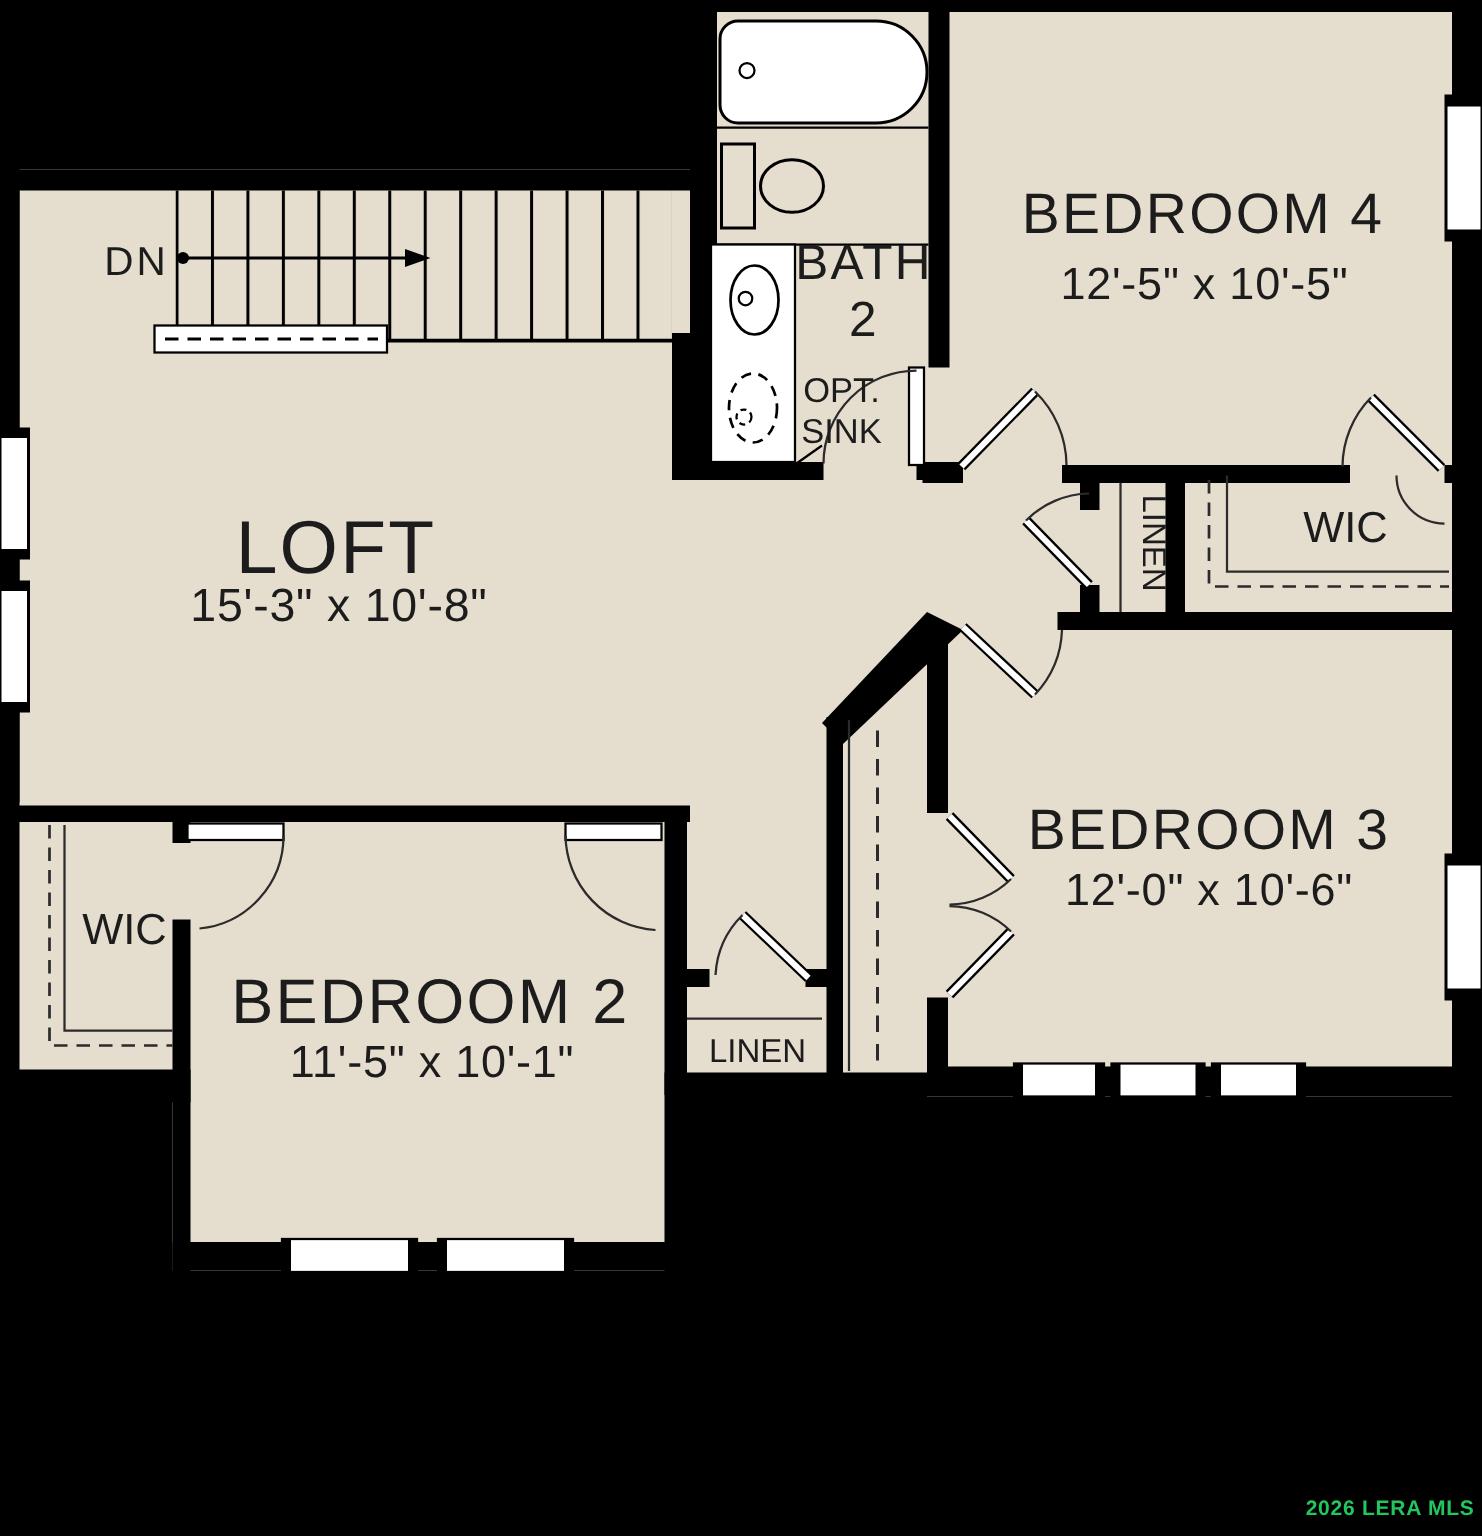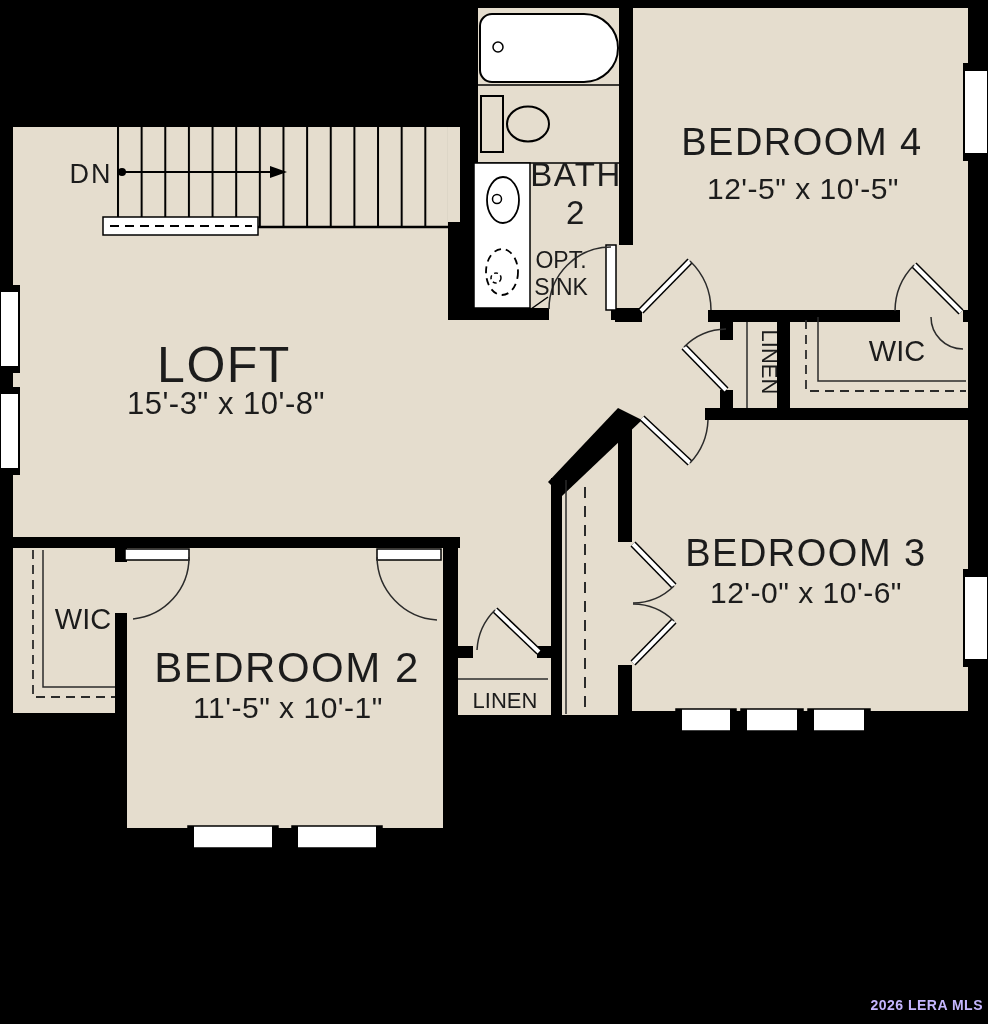--- a/index.html
+++ b/index.html
@@ -4,21 +4,21 @@
 <style>
   html,body{margin:0;padding:0;background:#000;}
   .plan-canvas{position:relative;width:988px;height:1024px;background:#000;overflow:hidden;}
   .plan-canvas svg{position:absolute;left:0;top:0;}
   svg text{font-family:"Liberation Sans", sans-serif;fill:#1c1c1c;}
   .room-name{letter-spacing:1.5px;}
   .room-dims{letter-spacing:0.5px;}
   .watermark{
     position:absolute;right:5px;top:997px;
     font-family:"Liberation Sans", sans-serif;
-    font-size:14px;font-weight:700;color:#c4b5fd;letter-spacing:0.5px;
+    font-size:14px;font-weight:700;color:#22c55e;letter-spacing:0.5px;
   }
 </style>
 </head>
 <body>
 
 <div class="plan-canvas">
 <svg width="988" height="1024" viewBox="0 0 988 1024">
 
   <g>
     <rect x="13" y="113" width="447" height="435" fill="#e5ddce"></rect>

